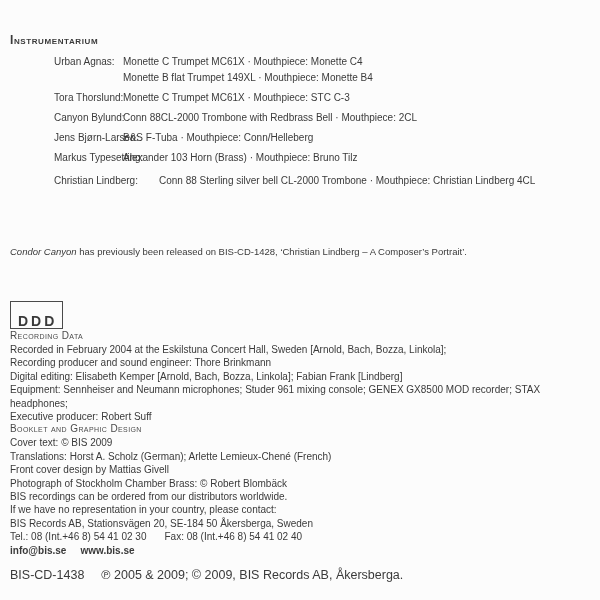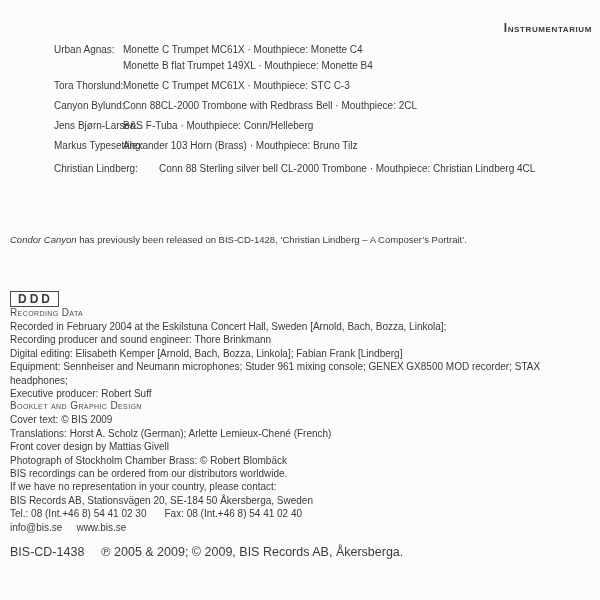--- a/index.html
+++ b/index.html
@@ -13,22 +13,21 @@
     font-family:"Liberation Sans", sans-serif;
     padding:21px 8px 0 10px;
     overflow:hidden;
   }
   
   .h-main{
     font-size:12px;
     font-variant:small-caps;
     letter-spacing:0.6px;
     font-weight:600;
-    margin:0 0 7px 0;
-    text-align:right;
+    margin:12px 0 7px 0;
   }
   .h-section{
     font-size:10px;
     font-variant:small-caps;
     letter-spacing:0.4px;
     font-weight:500;
     color:#4a4a4a;
     margin:0 0 2px 0;
   }
   
@@ -46,37 +45,37 @@
     font-size:9.5px;
     line-height:13px;
     margin-top:56px;
   }
   .note .em{font-style:italic;}
   
   .ddd-wrap{margin-top:43px;}
   .ddd{
     display:inline-block;
     border:1px solid #4a4a4a;
-    padding:2px 5px 2px 7px;
-    font-size:12px;
+    padding:14px 5px 2px 7px;
+    font-size:14px;
     font-weight:700;
     letter-spacing:3px;
     line-height:10px;
     color:#3a3a3a;
     background:#fcfcfc;
   }
   
   .block{}
   .bline{
     font-size:10px;
     line-height:13.4px;
   }
   .bline.indent{padding-left:21px;}
   .tel-fax .fax{margin-left:18px;}
-  .contact-line{font-weight:400;}
+  .contact-line{font-weight:700;}
   .contact-line .site{margin-left:14px;}
   
   .footer{
     margin-top:10px;
     font-size:12.5px;
     line-height:16px;
   }
   .footer .rights{margin-left:17px;}
 </style>
 </head>

